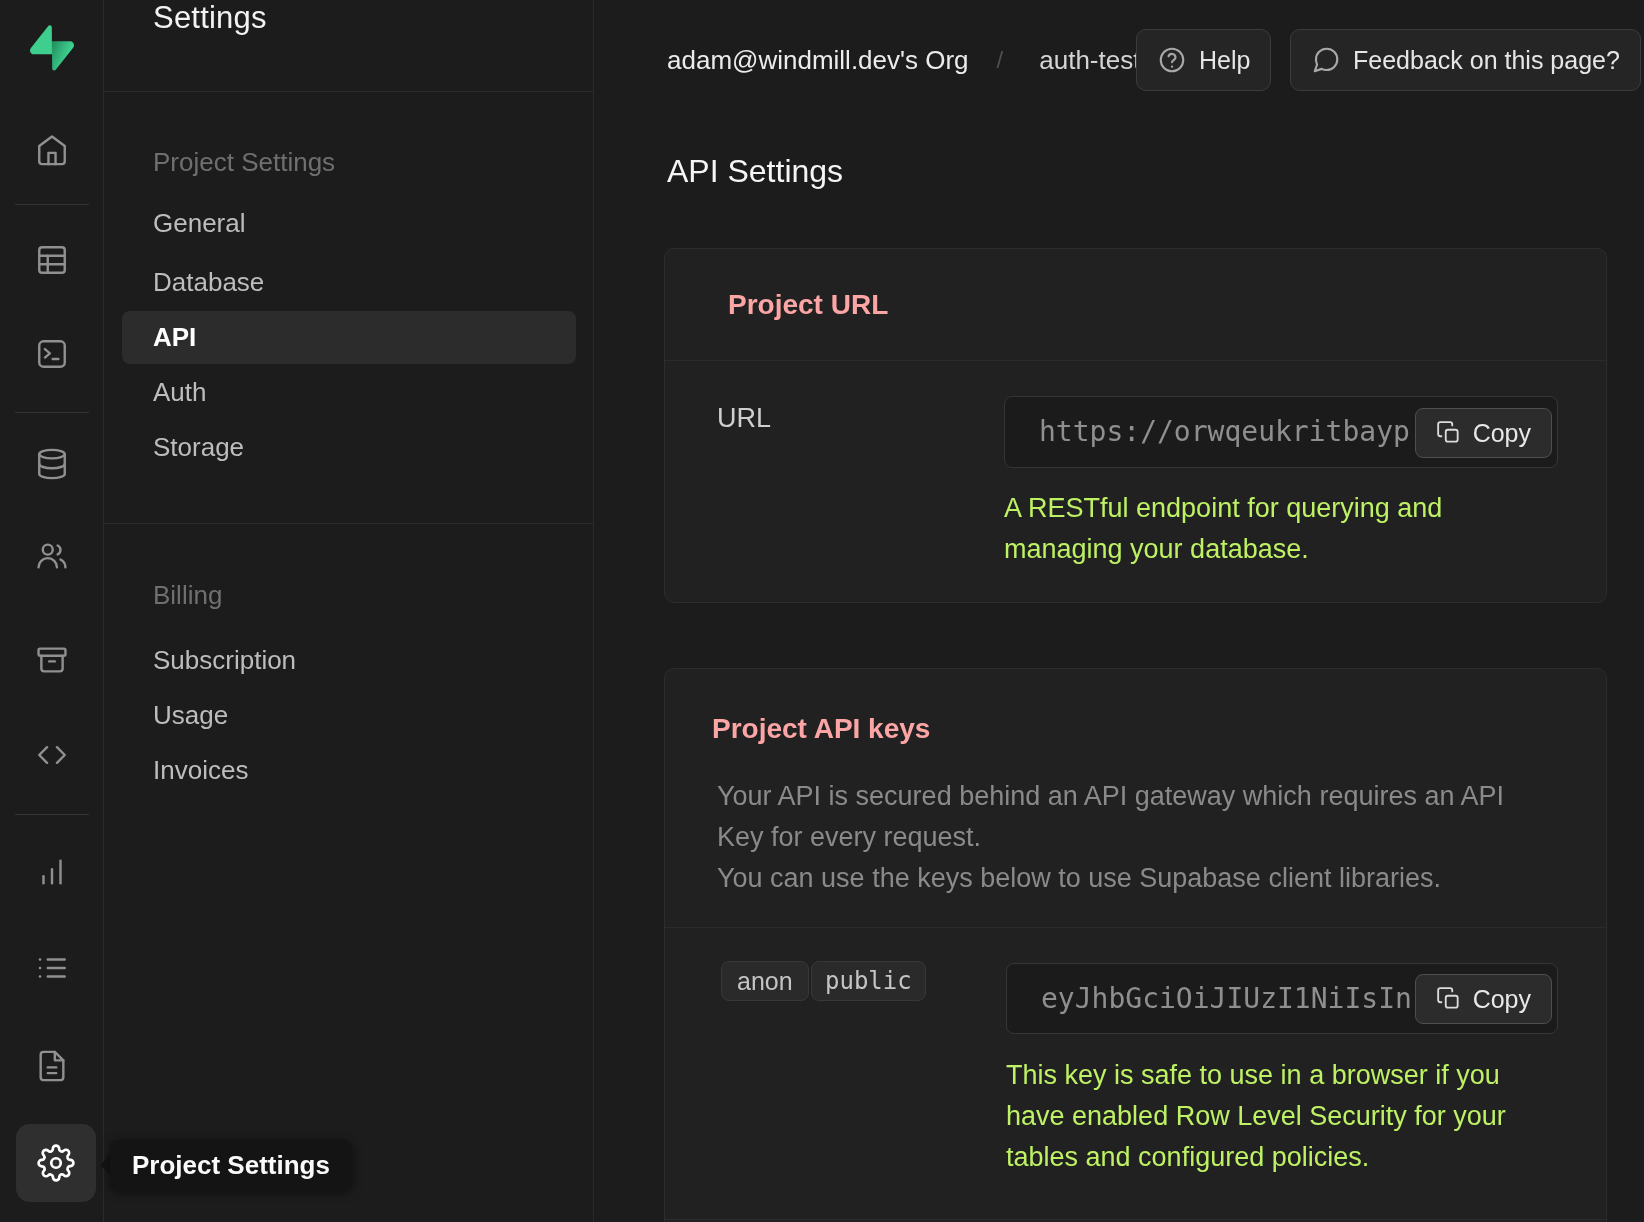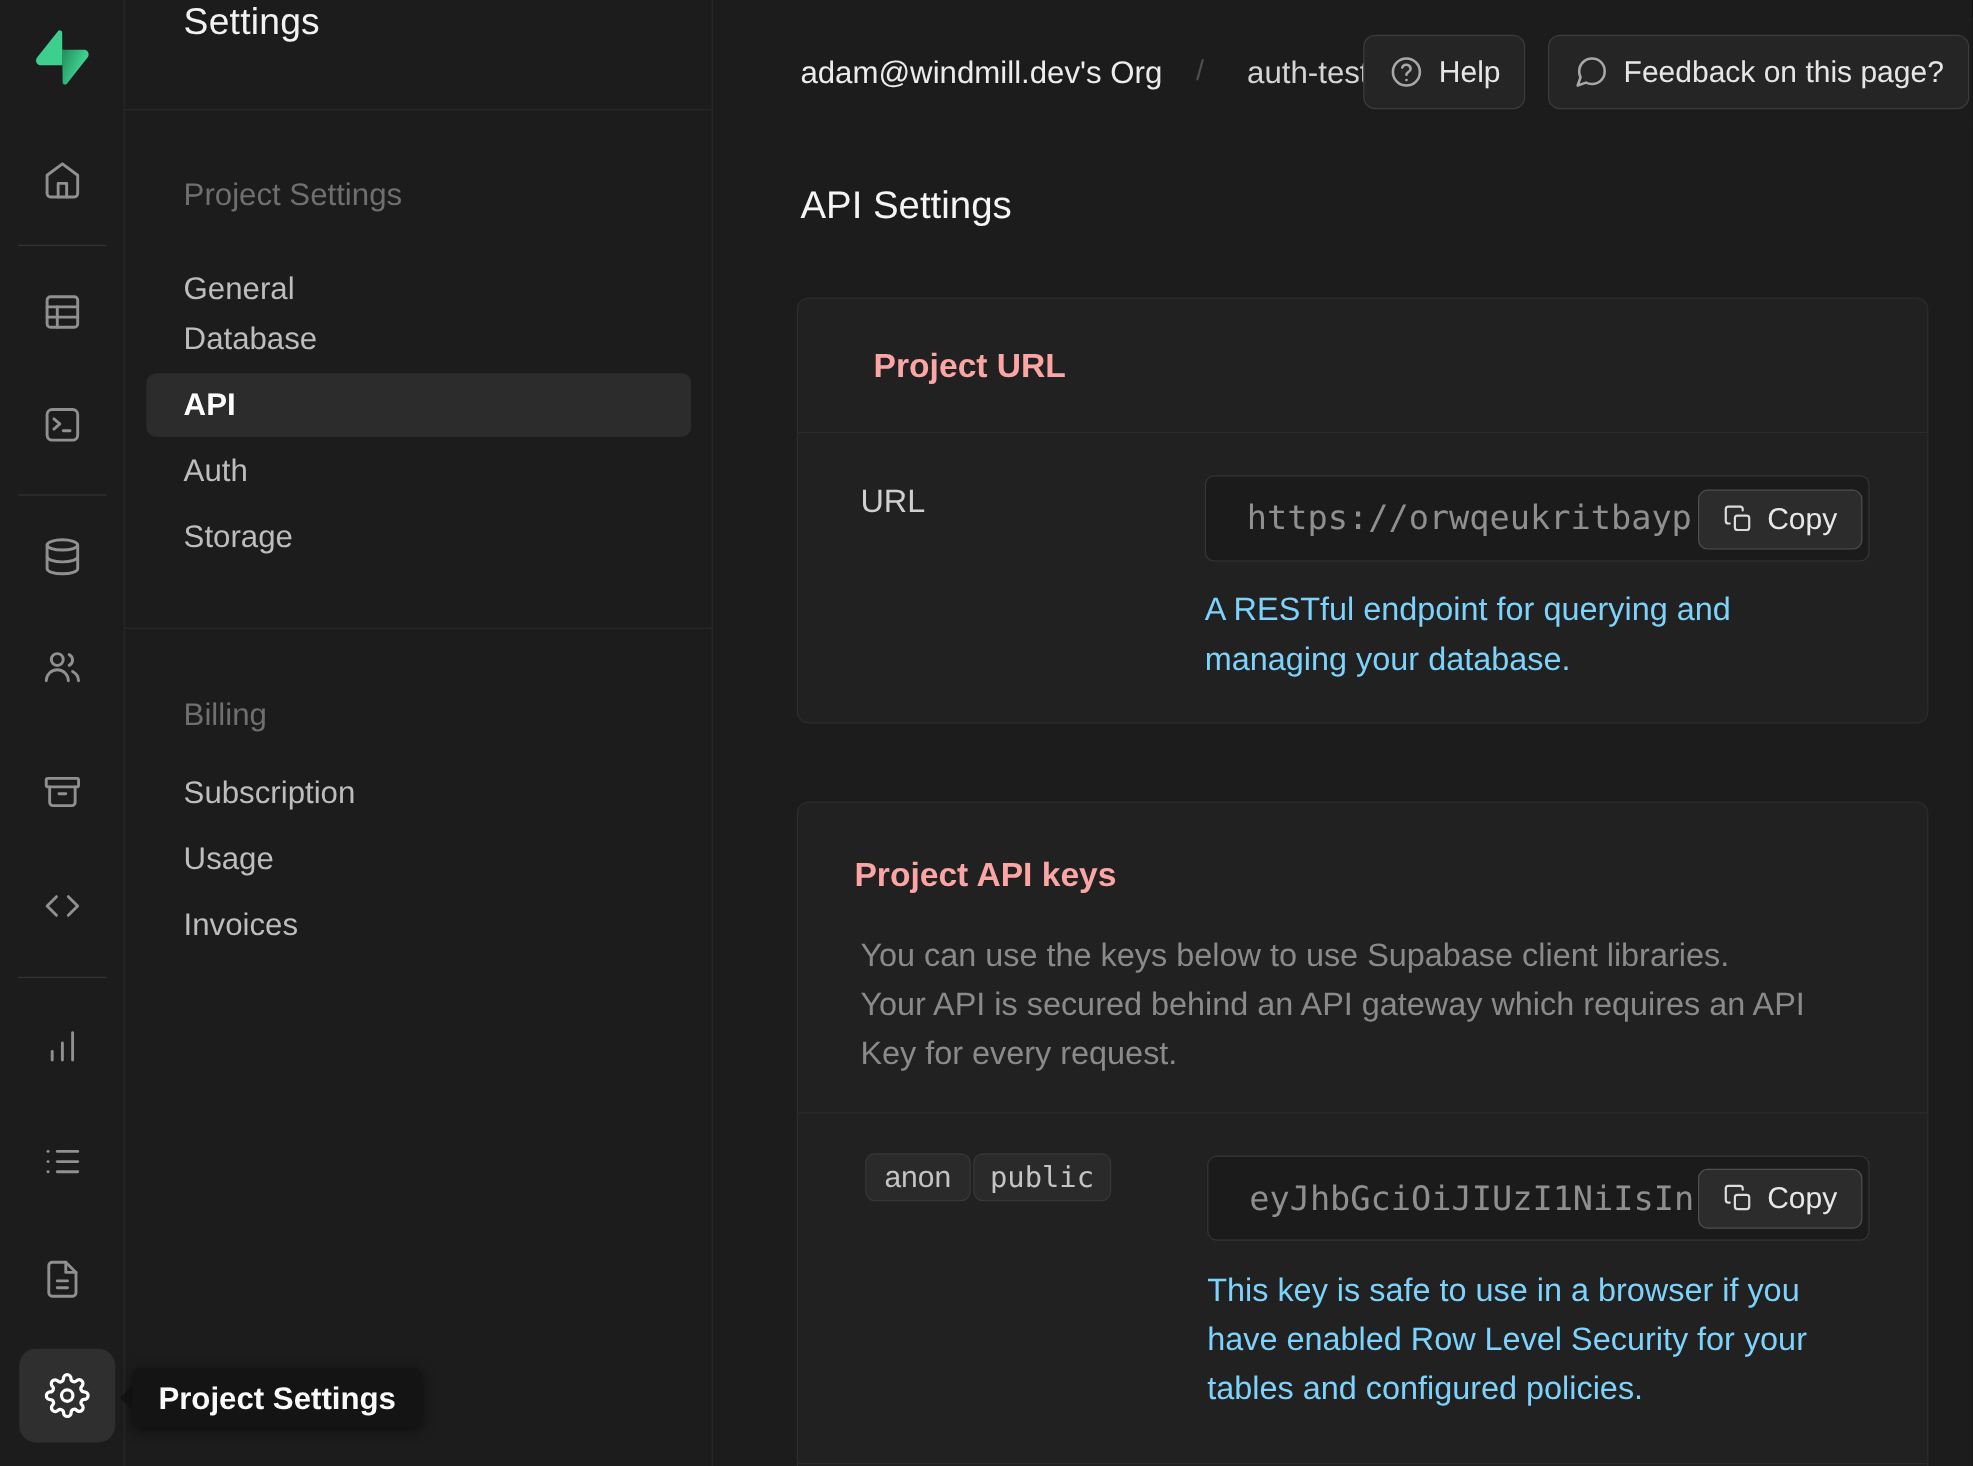--- a/index.html
+++ b/index.html
@@ -107,21 +107,21 @@
   }
   .card1 .value-text{ line-height:70px; }
   .copy-btn{
     position:absolute; right:5px; display:flex; align-items:center; gap:11px;
     padding:0 20px; background:#2c2c2c; border:1px solid #4f4f4f; border-radius:8px;
     color:#e8e8e8; font-size:25px; cursor:pointer;
   }
   .copy-btn svg{ width:26px; height:26px; color:#dcdcdc; }
   .card1 .copy-btn{ top:11px; height:50px; }
   .field-desc{
-    font-size:27px; line-height:41px; color:#7dd3fc;
+    font-size:27px; line-height:41px; color:#bef264;
   }
   .card1 .field-desc{ position:absolute; left:339px; top:239px; width:470px; }
   
   .card2 .card-title{ position:absolute; left:36px; top:40px; height:40px; line-height:40px; }
   .card-intro{ position:absolute; left:52px; top:107px; width:820px;
     font-size:27px; line-height:41px; color:#8a8a8a; }
   .card2 .divider-a{ top:258px; }
   .badge{
     position:absolute; top:292px; height:40px; display:flex; align-items:center;
     background:#2a2a2a; border:1px solid #383838; border-radius:8px;
@@ -248,21 +248,21 @@
         <path d="M19.4 15a1.65 1.65 0 0 0 .33 1.82l.06.06a2 2 0 0 1 0 2.83 2 2 0 0 1-2.83 0l-.06-.06a1.65 1.65 0 0 0-1.82-.33 1.65 1.65 0 0 0-1 1.51V21a2 2 0 0 1-2 2 2 2 0 0 1-2-2v-.09A1.65 1.65 0 0 0 9 19.4a1.65 1.65 0 0 0-1.82.33l-.06.06a2 2 0 0 1-2.83 0 2 2 0 0 1 0-2.83l.06-.06a1.65 1.65 0 0 0 .33-1.82 1.65 1.65 0 0 0-1.51-1H3a2 2 0 0 1-2-2 2 2 0 0 1 2-2h.09A1.65 1.65 0 0 0 4.6 9a1.65 1.65 0 0 0-.33-1.82l-.06-.06a2 2 0 0 1 0-2.83 2 2 0 0 1 2.83 0l.06.06a1.65 1.65 0 0 0 1.82.33H9a1.65 1.65 0 0 0 1-1.51V3a2 2 0 0 1 2-2 2 2 0 0 1 2 2v.09a1.65 1.65 0 0 0 1 1.51 1.65 1.65 0 0 0 1.82-.33l.06-.06a2 2 0 0 1 2.83 0 2 2 0 0 1 0 2.83l-.06.06a1.65 1.65 0 0 0-.33 1.82V9a1.65 1.65 0 0 0 1.51 1H21a2 2 0 0 1 2 2 2 2 0 0 1-2 2h-.09a1.65 1.65 0 0 0-1.51 1z"></path>
       </svg>
     </div>
   </aside>
 
   <nav class="settings-nav">
     <div class="panel-header">
       <h1>Settings</h1>
     </div>
     <div class="nav-section-label" style="top:142px">Project Settings</div>
-    <div class="nav-item" style="top:220px">General</div>
+    <div class="nav-item" style="top:203px">General</div>
     <div class="nav-item" style="top:262px">Database</div>
     <div class="nav-item-active">API</div>
     <div class="nav-item" style="top:372px">Auth</div>
     <div class="nav-item" style="top:427px">Storage</div>
     <div class="nav-divider"></div>
     <div class="nav-section-label" style="top:575px">Billing</div>
     <div class="nav-item" style="top:640px">Subscription</div>
     <div class="nav-item" style="top:695px">Usage</div>
     <div class="nav-item" style="top:750px">Invoices</div>
   </nav>
@@ -305,22 +305,22 @@
           </svg>
           <span>Copy</span>
         </button>
       </div>
       <p class="field-desc">A RESTful endpoint for querying and managing your database.</p>
     </section>
 
     <section class="card card2">
       <div class="card-title">Project API keys</div>
       <div class="card-intro">
+        <p>Your API is secured behind an API gateway which requires an API Key for every request.</p>
         <p>You can use the keys below to use Supabase client libraries.</p>
-        <p>Your API is secured behind an API gateway which requires an API Key for every request.</p>
       </div>
       <div class="card-divider divider-a"></div>
       <span class="badge badge-anon">anon</span>
       <span class="badge badge-public">public</span>
       <div class="value-box">
         <div class="value-text">eyJhbGciOiJIUzI1NiIsIn</div>
         <button class="copy-btn">
           <svg viewBox="0 0 24 24" fill="none" stroke="currentColor" stroke-width="1.7" stroke-linecap="round" stroke-linejoin="round">
             <rect x="9" y="9" width="11" height="11" rx="2"></rect>
               <path d="M5 15H4a2 2 0 0 1-2-2V4a2 2 0 0 1 2-2h9a2 2 0 0 1 2 2v1"></path>

